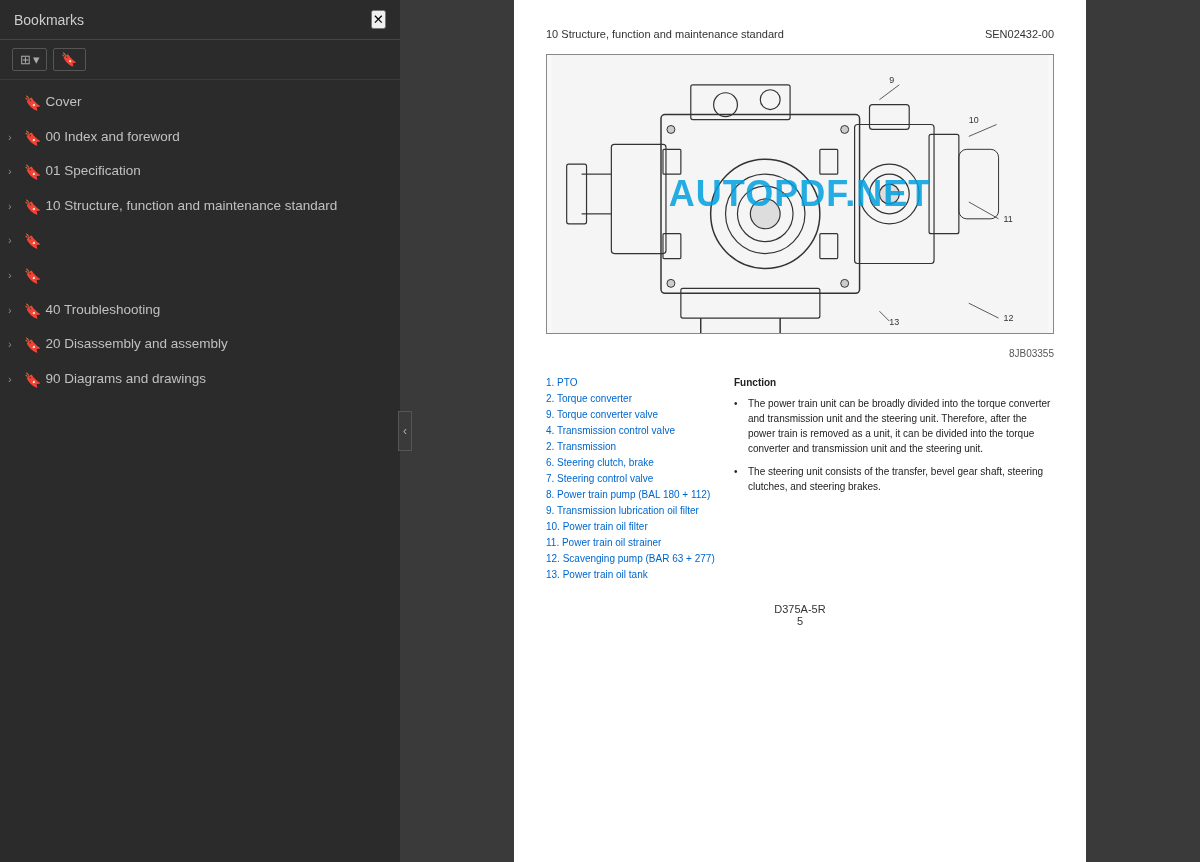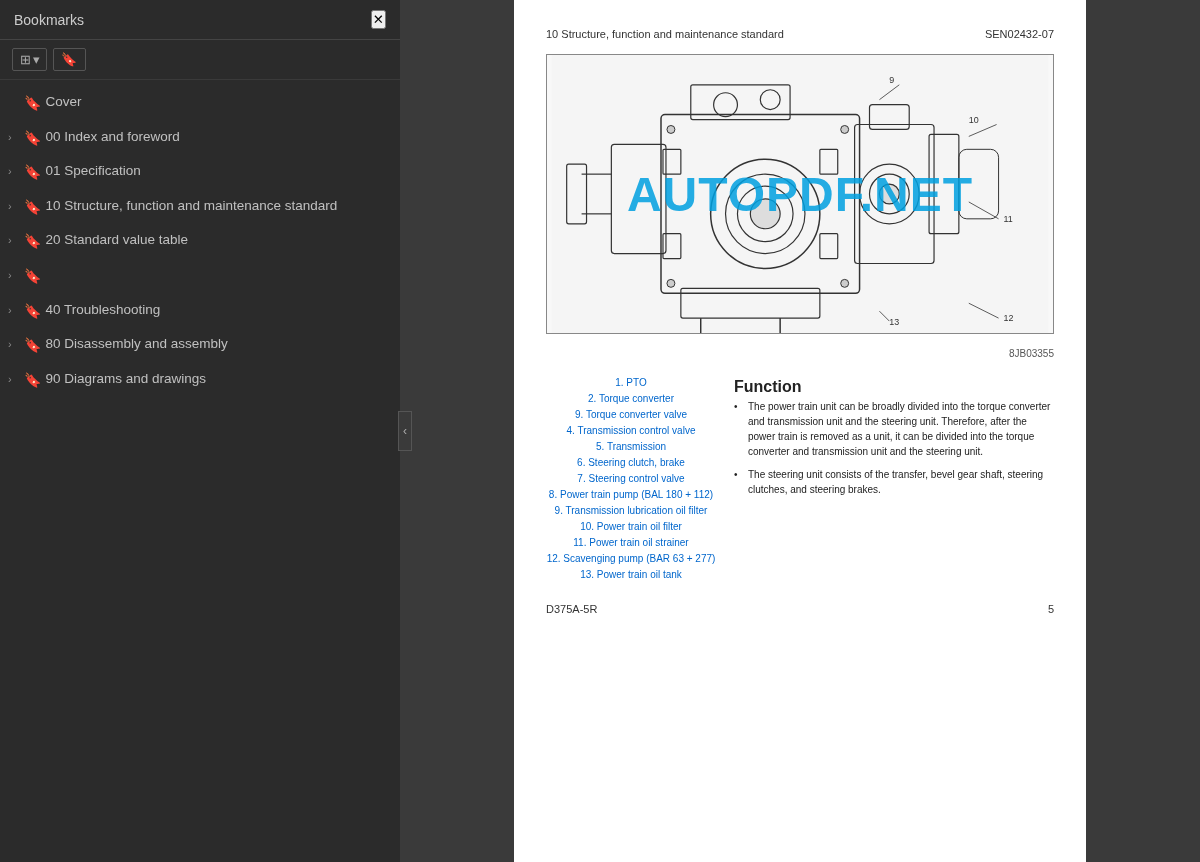--- a/index.html
+++ b/index.html
@@ -167,21 +167,21 @@
     #engine-diagram svg {
       width: 100%;
       height: 100%;
     }
 
     #watermark {
       position: absolute;
       top: 50%;
       left: 50%;
       transform: translate(-50%, -50%);
-      font-size: 48px;
+      font-size: 36px;
       font-weight: bold;
       color: #00a0e0;
       opacity: 0.85;
       pointer-events: none;
       white-space: nowrap;
       z-index: 5;
       letter-spacing: 1px;
     }
 
     #diagram-ref {
@@ -196,36 +196,35 @@
       gap: 18px;
       font-size: 10.5px;
       color: #222;
       line-height: 1.5;
     }
 
     #parts-list {
       width: 170px;
       min-width: 170px;
       font-size: 10px;
-      text-align: center;
     }
 
     .parts-list-item {
       color: #0066cc;
       margin-bottom: 1px;
     }
 
     #function-section {
       flex: 1;
     }
 
     #function-title {
       font-weight: bold;
-      font-size: 16px;
-      margin-bottom: 0;
+      font-size: 10px;
+      margin-bottom: 6px;
     }
 
     .function-bullet {
       display: flex;
       gap: 6px;
       margin-bottom: 8px;
       font-size: 10px;
     }
 
     .bullet-dot {
@@ -233,20 +232,21 @@
       color: #222;
     }
 
     #doc-footer {
       display: flex;
       justify-content: space-between;
       align-items: center;
       margin-top: 20px;
       font-size: 11px;
       color: #333;
+      flex-direction: column;
     }
 
     #doc-model {
       font-size: 11px;
     }
 
     #doc-page {
       font-size: 11px;
     }
   </style>
@@ -291,56 +291,55 @@
 
     <div class="bookmark-item">
       <span class="bookmark-chevron">›</span>
       <span class="bookmark-icon">🔖</span>
       <span class="bookmark-label">10 Structure, function and maintenance standard</span>
     </div>
 
     <div class="bookmark-item">
       <span class="bookmark-chevron">›</span>
       <span class="bookmark-icon">🔖</span>
-      <span class="bookmark-label">20 Standard value table</span>
     </div>
 
     <div class="bookmark-item">
       <span class="bookmark-chevron">›</span>
       <span class="bookmark-icon">🔖</span>
     </div>
 
     <div class="bookmark-item">
       <span class="bookmark-chevron">›</span>
       <span class="bookmark-icon">🔖</span>
       <span class="bookmark-label">40 Troubleshooting</span>
     </div>
 
     <div class="bookmark-item">
       <span class="bookmark-chevron">›</span>
       <span class="bookmark-icon">🔖</span>
-      <span class="bookmark-label">80 Disassembly and assembly</span>
+      <span class="bookmark-label">20 Disassembly and assembly</span>
     </div>
 
     <div class="bookmark-item">
       <span class="bookmark-chevron">›</span>
       <span class="bookmark-icon">🔖</span>
       <span class="bookmark-label">90 Diagrams and drawings</span>
     </div>
   </div>
 
   <button id="collapse-btn">‹</button>
 </div>
 
 <div id="main">
   <div id="page-container">
 
     <div id="doc-header">
       <span id="doc-header-title">10 Structure, function and maintenance standard</span>
-      <span id="doc-header-ref">SEN02432-07</span>
+      <span id="doc-header-ref">SEN02432-00</span>
     </div>
 
     <div id="engine-diagram">
 
       <svg viewBox="0 0 500 280" xmlns="http://www.w3.org/2000/svg">
 
         <rect width="500" height="280" fill="#f5f5f5"></rect>
 
         <g stroke="#333" stroke-width="1.2" fill="none">
 
@@ -407,21 +406,21 @@
 
     <div id="diagram-ref">8JB03355</div>
 
     <div id="doc-content">
       <div id="parts-list">
 
       <div class="parts-list-item">1.   PTO</div>
           <div class="parts-list-item">2.   Torque converter</div>
           <div class="parts-list-item">9.   Torque converter valve</div>
           <div class="parts-list-item">4.   Transmission control valve</div>
-          <div class="parts-list-item">5.   Transmission</div>
+          <div class="parts-list-item">2.   Transmission</div>
           <div class="parts-list-item">6.   Steering clutch, brake</div>
           <div class="parts-list-item">7.   Steering control valve</div>
           <div class="parts-list-item">8.   Power train pump (BAL 180 + 112)</div>
           <div class="parts-list-item">9.   Transmission lubrication oil filter</div>
           <div class="parts-list-item">10.  Power train oil filter</div>
           <div class="parts-list-item">11.  Power train oil strainer</div>
           <div class="parts-list-item">12.  Scavenging pump (BAR 63 + 277)</div>
           <div class="parts-list-item">13.  Power train oil tank</div>
         </div>
       <div id="function-section">

